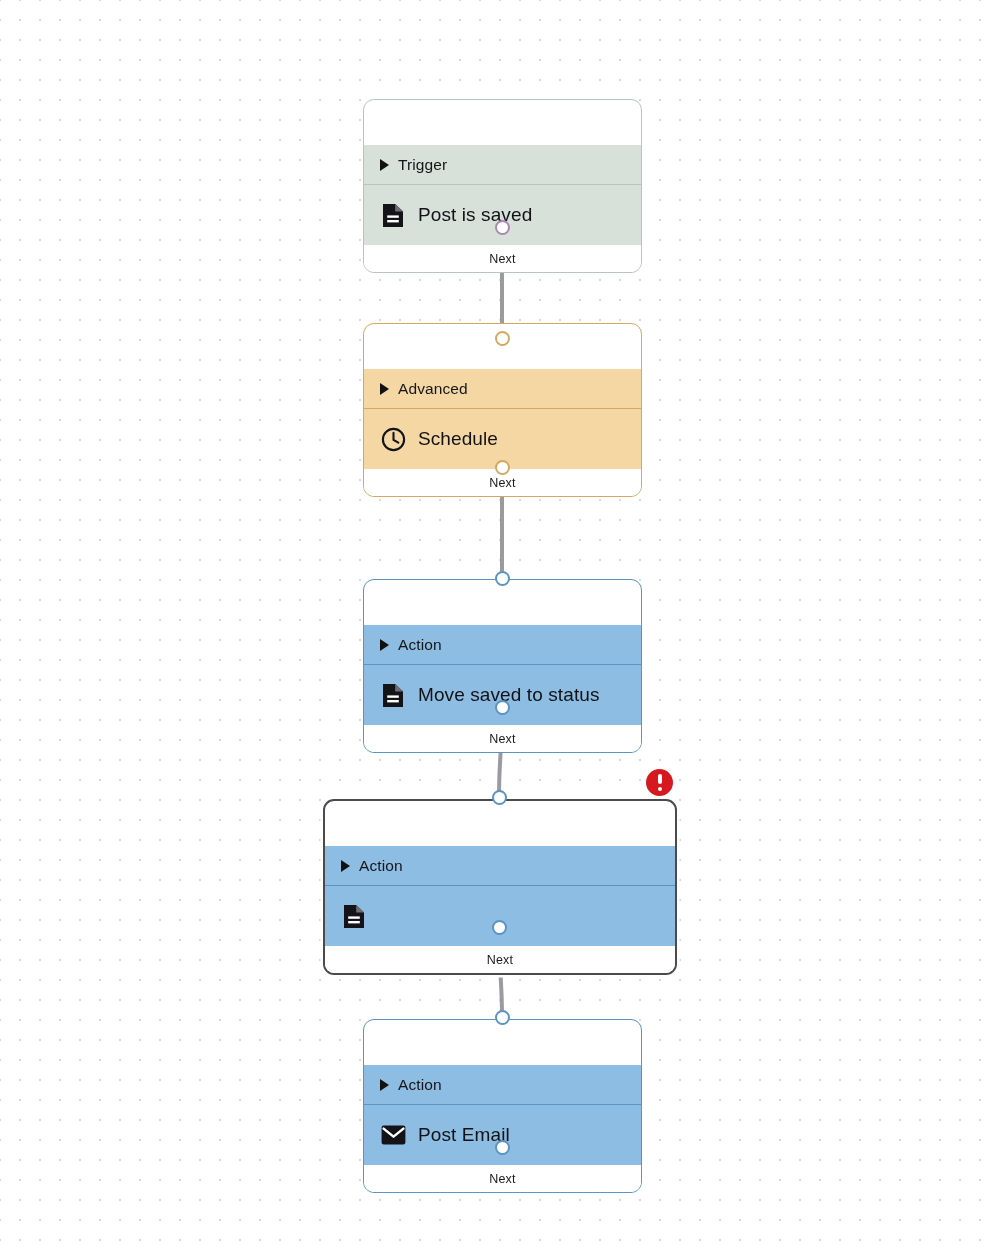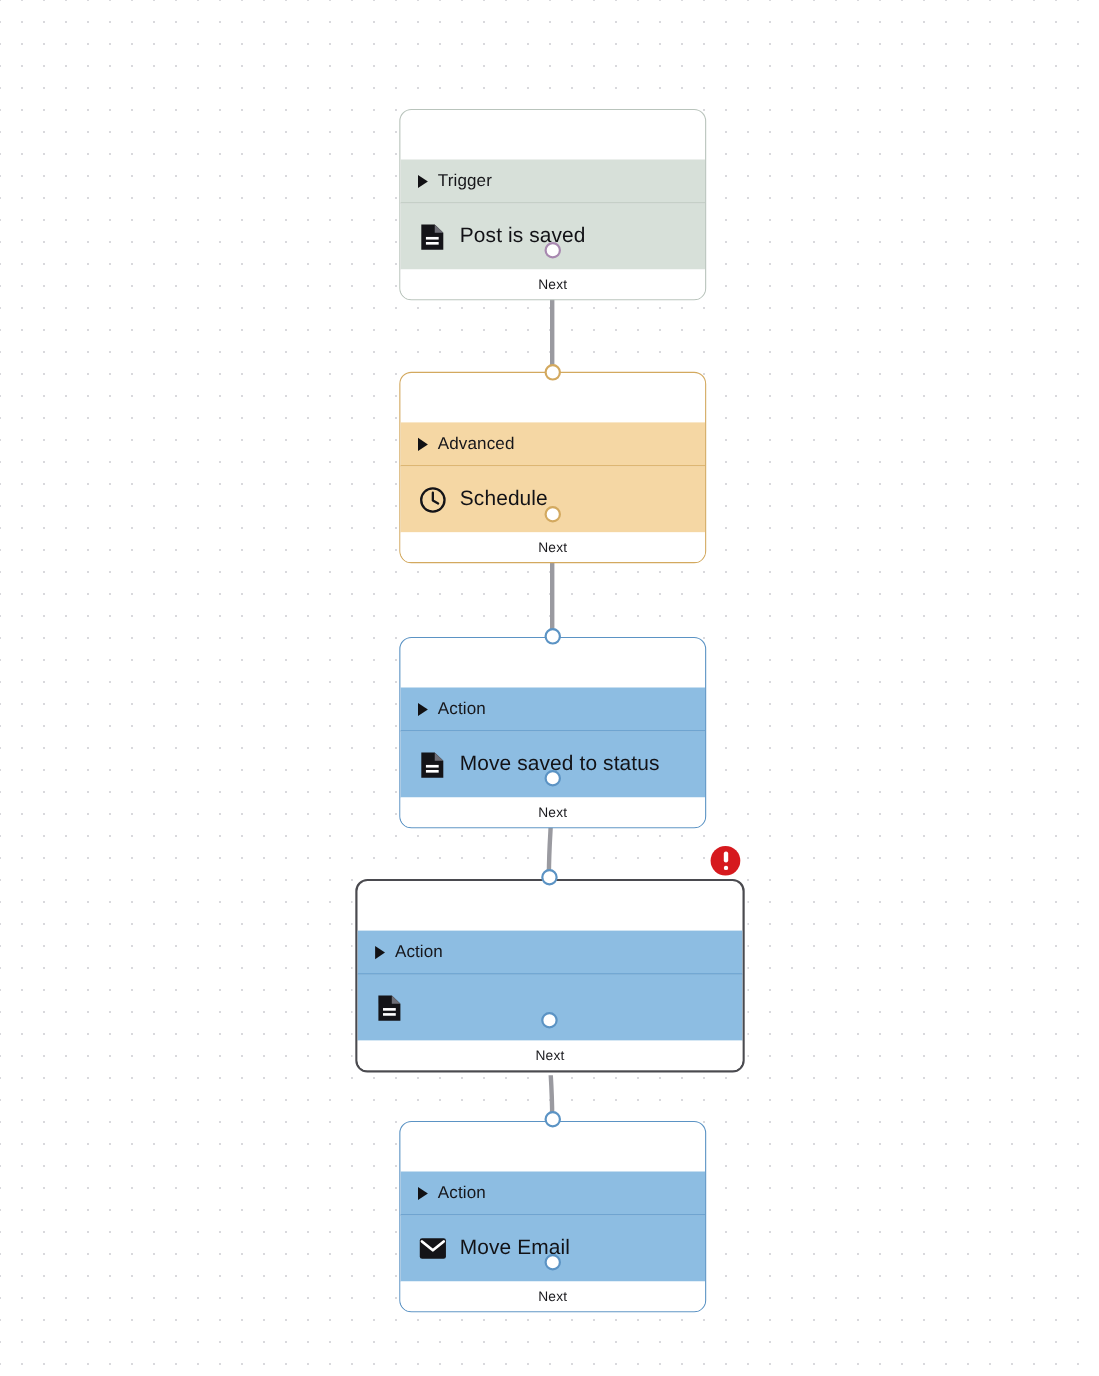--- a/index.html
+++ b/index.html
@@ -180,21 +180,21 @@
               <rect x="5.2" y="12.4" width="11.6" height="2.4" fill="#ffffff"></rect>
               <rect x="5.2" y="17.0" width="11.6" height="2.4" fill="#ffffff"></rect>
             </svg>
           </span>
           <span class="body-label">Post is saved</span>
         </div>
         <div class="node-footer">
           <span class="footer-label">Next</span>
         </div>
       </div>
-      <div class="node plain" style="--fill: #f5d7a4; --edge: #d3a95f; left: 363px; top: 338px; width: 279px; text-align: center;">
+      <div class="node plain" style="--fill: #f5d7a4; --edge: #d3a95f; left: 363px; top: 323px; width: 279px; text-align: center;">
         <div class="node-header">
           <span class="disclosure"></span>
           <span class="header-label">Advanced</span>
         </div>
         <div class="node-body">
           <span class="body-icon">
             <svg width="25" height="25" viewBox="0 0 25 25">
               <circle cx="12.5" cy="12.5" r="10.6" fill="none" stroke="#141418" stroke-width="2.1"></circle>
               <path d="M12.5 5.9 V12.9 L17.3 15.7" fill="none" stroke="#141418" stroke-width="2.1" stroke-linecap="round" stroke-linejoin="round"></path>
             </svg>
@@ -249,21 +249,21 @@
           <span class="disclosure"></span>
           <span class="header-label">Action</span>
         </div>
         <div class="node-body">
           <span class="body-icon">
             <svg width="25" height="20" viewBox="0 0 25 20">
               <rect x="0.6" y="0.6" width="23.8" height="18.8" rx="2.2" fill="#141418"></rect>
               <path d="M2.6 3.6 L12.5 11.6 L22.4 3.6" fill="none" stroke="#ffffff" stroke-width="2.5" stroke-linecap="round" stroke-linejoin="round"></path>
             </svg>
           </span>
-          <span class="body-label">Move Email</span>
+          <span class="body-label">Post Email</span>
         </div>
         <div class="node-footer">
           <span class="footer-label">Next</span>
         </div>
       </div>
       <div class="port" style="--pedge: #a888b0; left: 494.5px; top: 219.5px;"></div>
       <div class="port" style="--pedge: #d3a95f; left: 494.5px; top: 330.5px;"></div>
       <div class="port" style="--pedge: #d3a95f; left: 494.5px; top: 459.5px;"></div>
       <div class="port" style="--pedge: #5b93c4; left: 494.5px; top: 570.5px;"></div>
       <div class="port" style="--pedge: #5b93c4; left: 494.5px; top: 699.5px;"></div>

